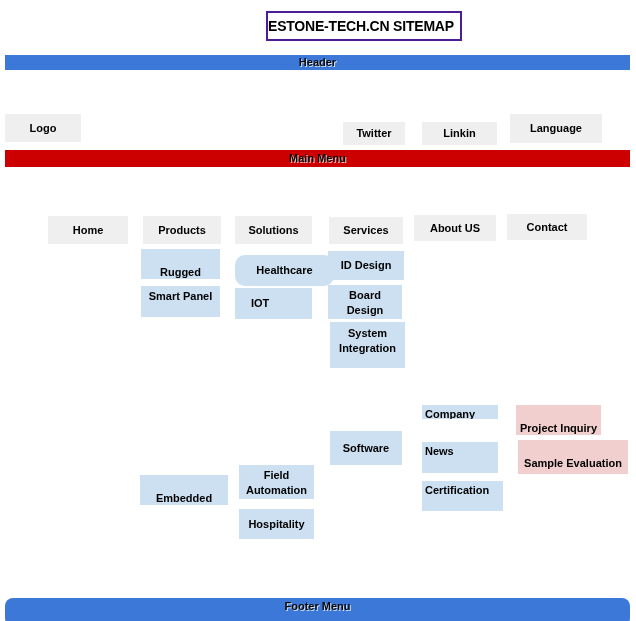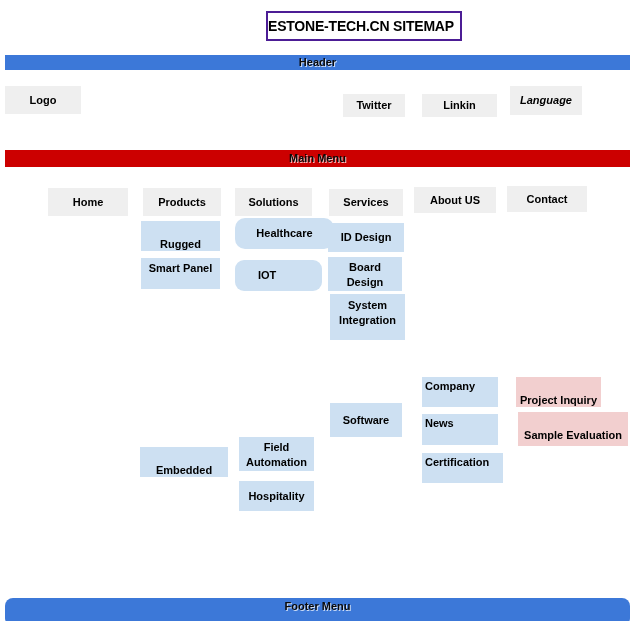--- a/index.html
+++ b/index.html
@@ -22,56 +22,56 @@
   }
   .bar-blue { background:#3c78d8; }
   .bar-red  { background:#cc0000; }
   .bar-header { top:55px; }
   .bar-main   { top:150px; height:17px; line-height:17px; }
   .bar-footer { top:598px; height:28px; line-height:16px;border-radius:8px; }
   
   .node {
     position:absolute; font-size:11px; line-height:15px; text-align:center;
     overflow:hidden; box-sizing:border-box; padding:2px 3px;
-    display:block; cursor:default;
+    display:block; cursor:default;margin-top:28px;
   }
   .gray { background:#efefef; }
   .blue { background:#cde0f2; }
   .pink { background:#f2cfcf; }
   .vcenter { display:flex; align-items:center; justify-content:center; }
   .left    { text-align:left; justify-content:flex-start; }
   .top-pad { padding-top:16px; }
 
   
   .n-logo     { left:5px;   top:86px;  width:76px;  height:28px; }
   .n-twitter  { left:343px; top:94px;  width:62px;  height:23px; }
   .n-linkin   { left:422px; top:94px;  width:75px;  height:23px; }
-  .n-language { left:510px; top:86px;  width:72px;  height:29px;font-style:italic; }
+  .n-language { left:510px; top:86px;  width:92px;  height:29px; }
 
   
   .n-home      { left:48px;  top:188px; width:80px; height:28px; }
   .n-products  { left:143px; top:188px; width:78px; height:28px; }
   .n-solutions { left:235px; top:188px; width:77px; height:28px; }
   .n-services  { left:329px; top:189px; width:74px; height:27px; }
   .n-about     { left:414px; top:187px; width:82px; height:26px; }
   .n-contact   { left:507px; top:186px; width:80px; height:26px; }
 
   
   .n-rugged    { left:141px; top:221px; width:79px;  height:30px; }
   .n-smart     { left:141px; top:258px; width:79px;  height:31px; padding-top:3px; }
   .n-embedded  { left:140px; top:447px; width:88px;  height:30px; }
-  .n-healthcare{ left:235px; top:218px; width:99px;  height:31px;border-radius:10px; }
-  .n-iot       { left:235px; top:260px; width:87px;  height:31px; padding-left:23px;border-radius:9px; }
+  .n-healthcare{ left:235px; top:227px; width:99px;  height:31px;border-radius:10px; }
+  .n-iot       { left:235px; top:260px; width:77px;  height:31px; padding-left:16px; }
   .n-field     { left:239px; top:437px; width:75px;  height:34px; padding-top:3px; }
   .n-hosp      { left:239px; top:481px; width:75px;  height:30px;text-align:center; }
   .n-iddesign  { left:328px; top:223px; width:76px;  height:29px; }
   .n-board     { left:328px; top:257px; width:74px;  height:34px; padding-top:3px; }
   .n-system    { left:330px; top:294px; width:75px;  height:46px; padding:4px 0 0 0; }
   .n-software  { left:330px; top:403px; width:72px;  height:34px; }
-  .n-company   { left:422px; top:377px; width:76px;  height:30px; }
+  .n-company   { left:422px; top:377px; width:76px;  height:14px; }
   .n-news      { left:422px; top:414px; width:76px;  height:31px; }
   .n-cert      { left:422px; top:453px; width:81px;  height:30px; }
   .n-project   { left:516px; top:377px; width:85px;  height:30px; }
   .n-sample    { left:518px; top:412px; width:110px; height:34px; padding-top:16px; }
 </style>
 </head>
 <body>
 
 <div class="canvas">
 

